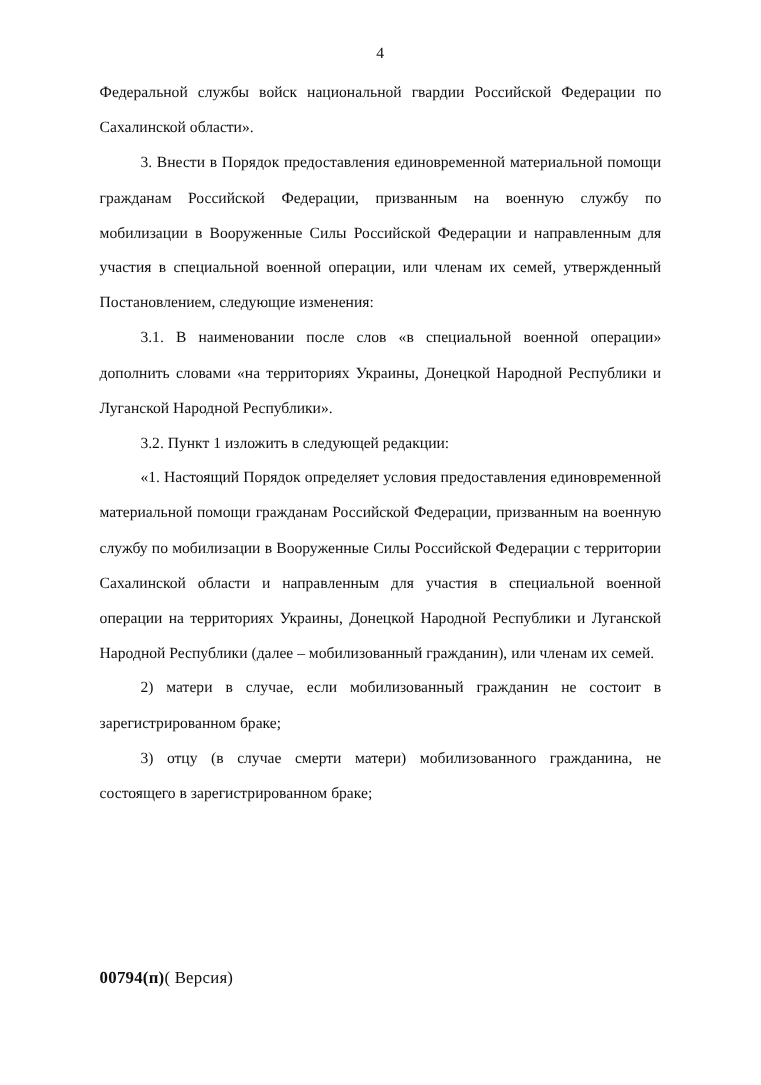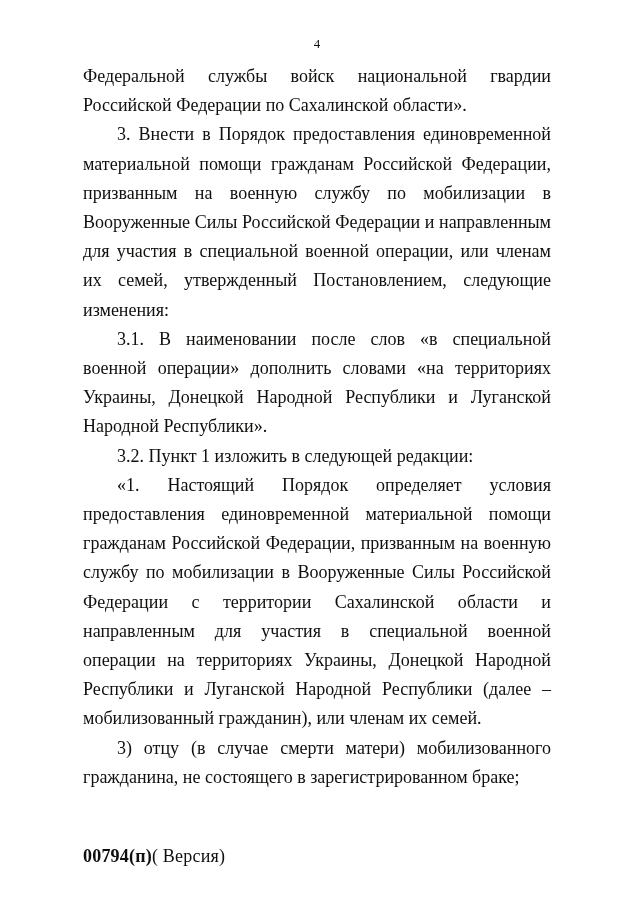--- a/index.html
+++ b/index.html
@@ -26,54 +26,55 @@
     letter-spacing: 0.2px;
   }
   .content {
     position: absolute;
     top: 62px;
     left: 83px;
     width: 468px;
   }
   .para {
     margin: 0 0 0 0;
-    font-size: 18px;
+    font-size: 13px;
     line-height: 29.2px;
     text-align: justify;
     text-justify: inter-word;
     hyphens: none;
   }
   .para.indent {
     text-indent: 34px;
   }
   .footer {
     position: absolute;
     left: 83px;
-    top: 846px;
-    font-size: 18px;
+    top: 808px;
+    font-size: 14px;
     font-weight: bold;
     letter-spacing: 0.2px;
   }
   .footer .ver {
     font-weight: normal;
   }
 </style>
 </head>
 <body>
 
 <div class="page">
 
   <div class="page-number">4</div>
 
   <div class="content">
     <p class="para">Федеральной службы войск национальной гвардии Российской Федерации по Сахалинской области».</p>
     <p class="para indent">3. Внести в Порядок предоставления единовременной материальной помощи гражданам Российской Федерации, призванным на военную службу по мобилизации в Вооруженные Силы Российской Федерации и направленным для участия в специальной военной операции, или членам их семей, утвержденный Постановлением, следующие изменения:</p>
     <p class="para indent">3.1. В наименовании после слов «в специальной военной операции» дополнить словами «на территориях Украины, Донецкой Народной Республики и Луганской Народной Республики».</p>
     <p class="para indent">3.2. Пункт 1 изложить в следующей редакции:</p>
     <p class="para indent">«1. Настоящий Порядок определяет условия предоставления единовременной материальной помощи гражданам Российской Федерации, призванным на военную службу по мобилизации в Вооруженные Силы Российской Федерации с территории Сахалинской области и направленным для участия в специальной военной операции на территориях Украины, Донецкой Народной Республики и Луганской Народной Республики (далее – мобилизованный гражданин), или членам их семей.</p>
+    <p class="para indent">2) матери в случае, если мобилизованный гражданин не состоит в зарегистрированном браке;</p>
     <p class="para indent">3) отцу (в случае смерти матери) мобилизованного гражданина, не состоящего в зарегистрированном браке;</p>
   </div>
 
   <div class="footer">
     <span>00794(п)</span><span class="ver">( Версия)</span>
   </div>
 
 </div>
 
 </body></html>

